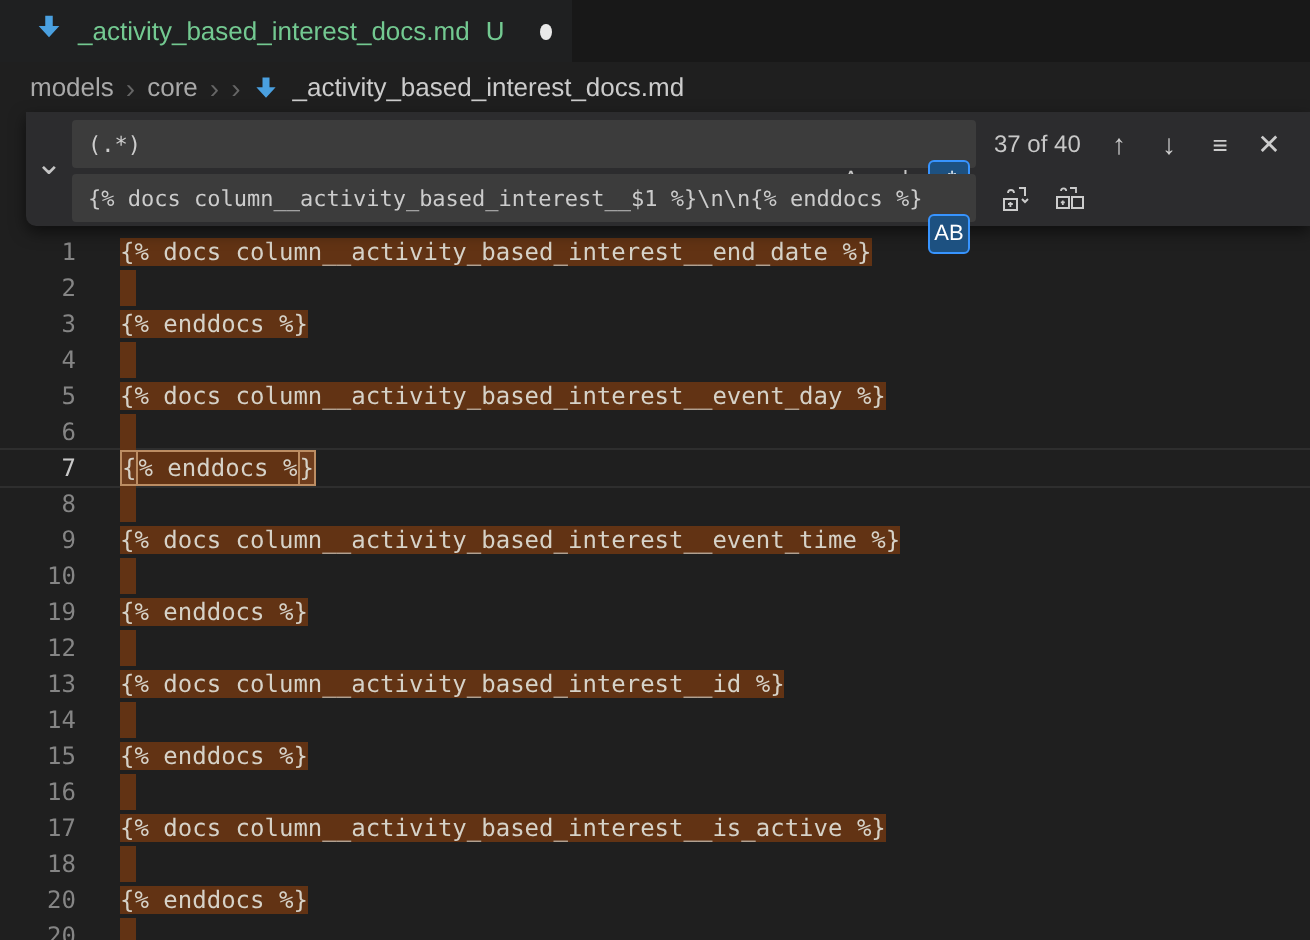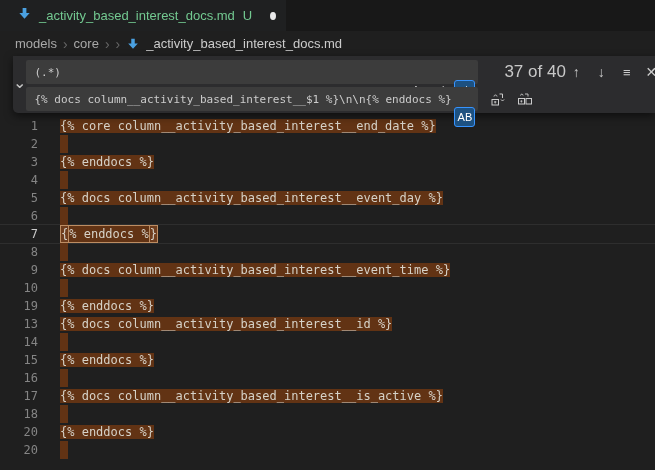--- a/index.html
+++ b/index.html
@@ -76,21 +76,21 @@
   .finput .ftext { white-space:pre; overflow:hidden; }
   .finput .spacer { flex:1; }
   .opt {
     min-width:21px; height:20px; border-radius:3px; margin-left:2px;
     display:flex; align-items:center; justify-content:center;
     font-family:"Liberation Sans", sans-serif; font-size:11px; color:#c8c8c8;
     border:1px solid transparent; cursor:pointer; padding:0 2px;margin-top:36px;
   }
   .opt.active { background:#1d5181; border-color:#3794ff; color:#ffffff; }
   .opt .ab-underline { border-bottom:1px solid #c8c8c8; padding:0 1px; line-height:12px; }
-  .count { margin-left:26px; font-size:17px; color:#c8c8c8; white-space:nowrap; min-width:52px; }
+  .count { margin-left:9px; font-size:12px; color:#c8c8c8; white-space:nowrap; min-width:52px; }
   .navbtns { margin-left:auto; display:flex; align-items:center; gap:4px; padding-right:2px; }
   .icon-btn {
     width:21px; height:21px; border-radius:3px; display:flex; align-items:center;
     justify-content:center; color:#cccccc; font-size:14px; cursor:pointer;
   }
   .icon-btn.sel-icon { font-size:13px; letter-spacing:-1px; }
   .replace-btns { display:flex; align-items:center; gap:6px; margin-left:9px; }
   .replace-btns svg { display:block; }
 </style>
 </head>
@@ -123,21 +123,21 @@
     </span>
     <span>_activity_based_interest_docs.md</span>
   </span>
 </div>
 
 <div class="editor">
   <div class="cur-line-hl"></div>
   <div class="lines">
       <div class="line">
         <div class="num">1</div>
-        <div class="content"><span class="match">{% core column__activity_based_interest__end_date %}</span></div>
+        <div class="content"><span class="match">{% docs column__activity_based_interest__end_date %}</span></div>
       </div>
       <div class="line">
         <div class="num">2</div>
         <div class="content"><span class="strip match"></span></div>
       </div>
       <div class="line">
         <div class="num">3</div>
         <div class="content"><span class="match">{% enddocs %}</span></div>
       </div>
       <div class="line">
@@ -164,20 +164,24 @@
         <div class="num">9</div>
         <div class="content"><span class="match">{% docs column__activity_based_interest__event_time %}</span></div>
       </div>
       <div class="line">
         <div class="num">10</div>
         <div class="content"><span class="strip match"></span></div>
       </div>
       <div class="line">
         <div class="num">19</div>
         <div class="content"><span class="match">{% enddocs %}</span></div>
+      </div>
+      <div class="line">
+        <div class="num">12</div>
+        <div class="content"><span class="strip match"></span></div>
       </div>
       <div class="line">
         <div class="num">13</div>
         <div class="content"><span class="match">{% docs column__activity_based_interest__id %}</span></div>
       </div>
       <div class="line">
         <div class="num">14</div>
         <div class="content"><span class="strip match"></span></div>
       </div>
       <div class="line">

